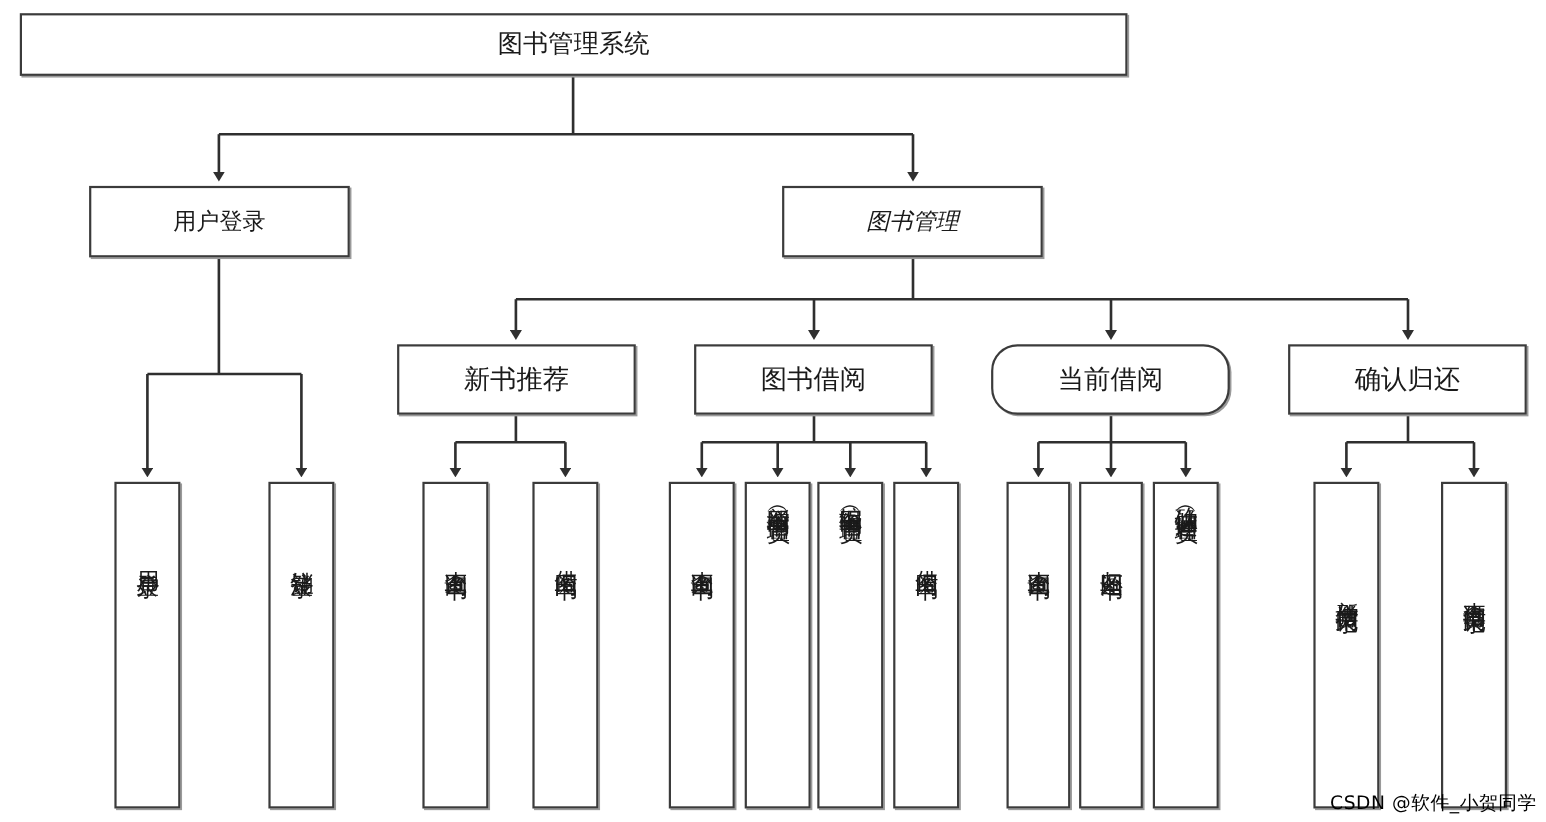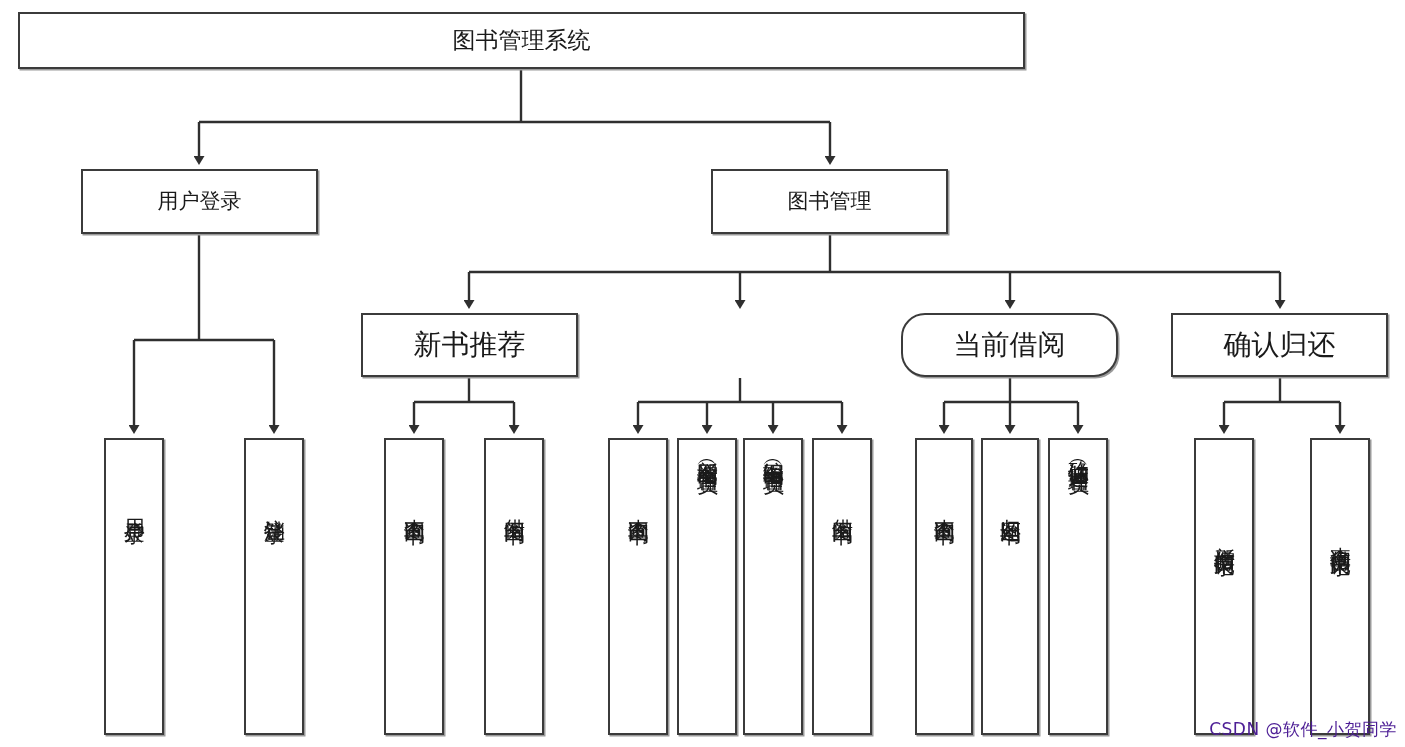--- a/index.html
+++ b/index.html
@@ -29,21 +29,21 @@
     color: #1a1a1a;
   }
   .node .label {
     display: block;
     text-align: right;
     line-height: 1.18;
     white-space: nowrap;
   }
   .node.root .label { font-size: 23px; }
   .node.lvl2 .label { font-size: 21px; }
-  .node.lvl3 .label { font-size: 28px; }
+  .node.lvl3 .label { font-size: 24px; }
 
   .node.leaf {
     align-items: flex-start;
     padding-top: 6px;
   }
   .node.leaf .label {
     writing-mode: vertical-rl;
     text-orientation: upright;
     font-size: 21px;
     letter-spacing: 2px;
@@ -71,21 +71,21 @@
   .edge-line {
     stroke: #2f2f2f;
     stroke-width: 2.4;
     fill: none;
   }
   .watermark {
     position: absolute;
     right: 8px;
     bottom: 6px;
     font-size: 17px;
-    color: #4c1d95;
+    color: #000000;
     letter-spacing: 0.5px;
     white-space: nowrap;
   }
 </style>
 </head>
 <body>
 
 <div id="canvas">
 
   <svg class="edges" viewBox="0 0 1405 747">
@@ -139,27 +139,30 @@
     <path class="edge-line" d="M1340,402 L1340,427" marker-end="url(#arrow)"></path>
   </svg>
 
   <div class="node root" style="left:18px; top:12px; width:1007px; height:57px;">
     <span class="label">图书管理系统</span>
   </div>
 
   <div class="node lvl2" style="left:81px; top:169px; width:237px; height:65px;">
     <span class="label">用户登录</span>
   </div>
-  <div class="node lvl2" style="left:711px; top:169px; width:237px; height:65px;">
+  <div class="node lvl2" style="left:711px; top:169px; width:237px; height:65px;font-style:italic;">
     <span class="label">图书管理</span>
   </div>
 
   <div class="node lvl3" style="left:361px; top:313px; width:217px; height:64px;">
     <span class="label">新书推荐</span>
   </div>
+  <div class="node lvl3" style="left:631px; top:313px; width:217px; height:64px;">
+    <span class="label">图书借阅</span>
+  </div>
   <div class="node lvl3" style="left:901px; top:313px; width:217px; height:64px;border-radius:24px;">
     <span class="label">当前借阅</span>
   </div>
   <div class="node lvl3" style="left:1171px; top:313px; width:217px; height:64px;">
     <span class="label">确认归还</span>
   </div>
 
   <div class="node leaf mid-text" style="left:104px; top:438px; width:60px; height:297px;">
     <span class="label">用户登录</span>
   </div>

